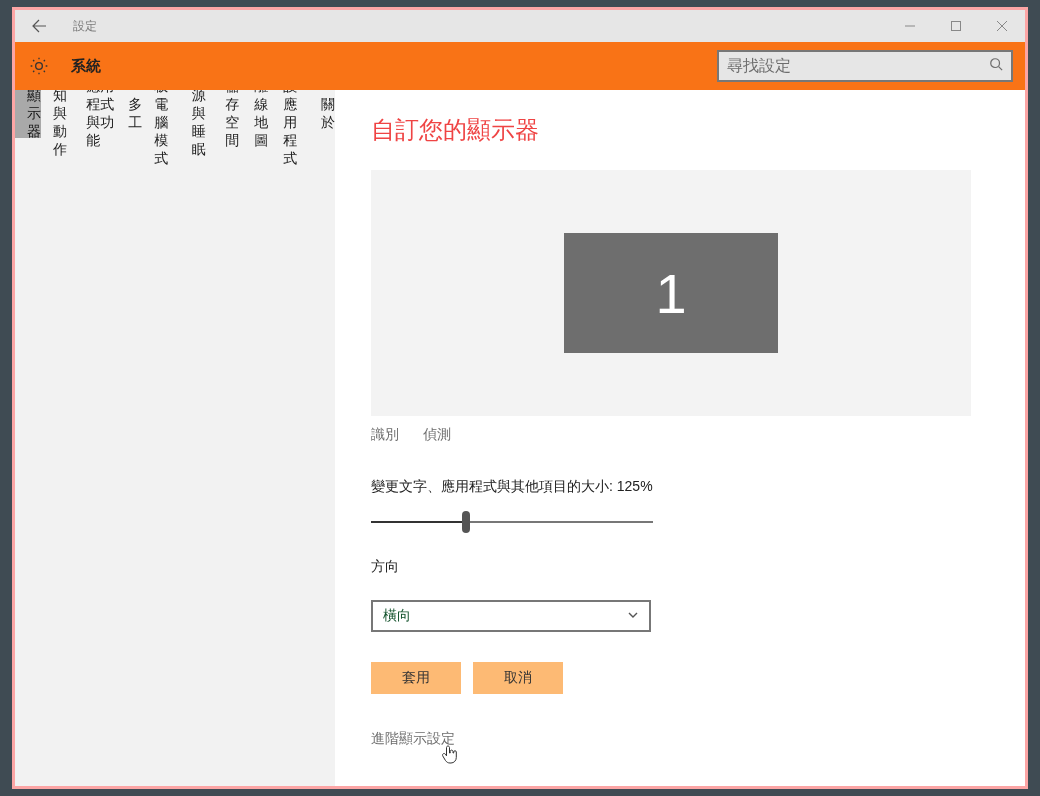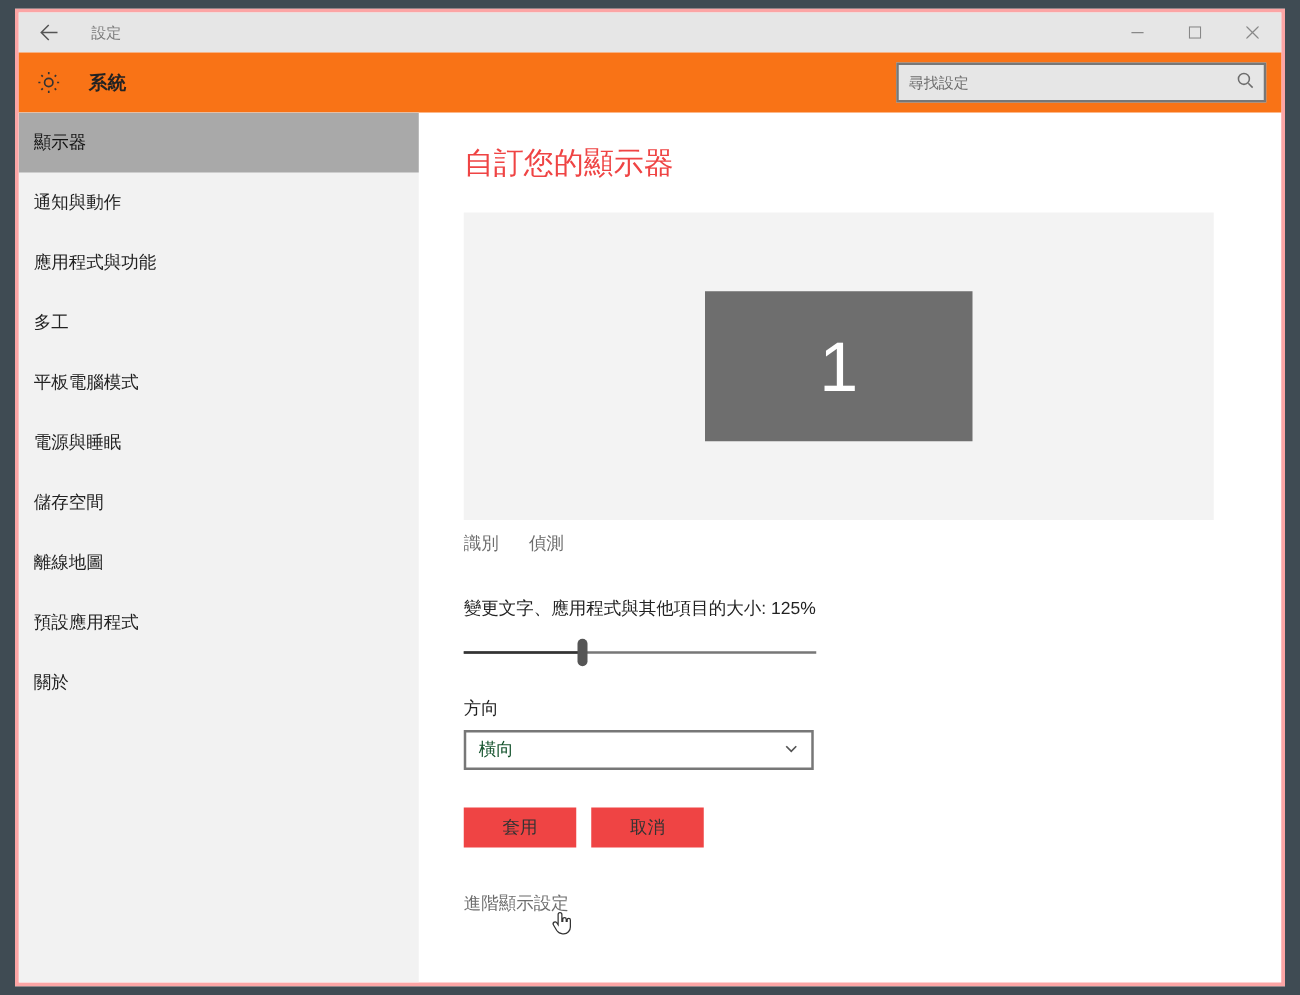--- a/index.html
+++ b/index.html
@@ -60,33 +60,33 @@
     .search-wrap {
       margin-left: auto;
       width: 296px; height: 32px;
       border: 2px solid #777;
       background: #e6e6e6;
       display: flex; align-items: center;
       padding: 0 8px;
     }
     .search-input {
       flex: 1; border: none; background: transparent;
-      font-size: 12px; color: #333; outline: none;
+      font-size: 16px; color: #333; outline: none;
     }
     .search-input::placeholder { color: #6d6d6d; }
     .search-icon { color: #6d6d6d; }
     .search-icon svg { width: 14px; height: 14px; }
 
     
     .body {
       flex: 1; display: flex; overflow: hidden;
     }
     .sidebar {
       width: 320px; background: #f2f2f2;
-      display: flex; flex-direction: column;
+      display: flex; flex-direction: row;
       padding-top: 0;
     }
     .side-item {
       height: 48px; display: flex; align-items: center;
       padding-left: 12px;
       font-size: 14px; color: #222;
       cursor: default;
     }
     .side-item.selected {
       background: #a9a9a9; color: #111;
@@ -133,35 +133,35 @@
     .slider-track::before {
       content: ""; position: absolute; left: 0; top: 0; bottom: 0;
       width: 95px; background: #333;
     }
     .slider-thumb {
       position: absolute; top: 1px; left: 91px;
       width: 8px; height: 22px; border-radius: 4px;
       background: #555;
     }
 
-    .field-label { font-size: 14px; color: #222; margin-bottom: 8px; }
+    .field-label { font-size: 14px; color: #222; margin-bottom: 24px; }
     .dropdown {
       width: 280px; height: 32px;
       border: 2px solid #777;
       display: flex; align-items: center; justify-content: space-between;
       padding: 0 10px;
       font-size: 14px; color: #14532d;
       margin-bottom: 30px;
     }
     .chevron svg { width: 12px; height: 12px; color: #555; }
 
     .button-row { display: flex; gap: 12px; margin-bottom: 36px; }
     .btn {
       width: 90px; height: 32px;
-      background: #ef4444; border: none;
+      background: #fdba74; border: none;
       font-size: 14px; color: #333;
       display: flex; align-items: center; justify-content: center;
     }
 
     .adv-link {
       font-size: 14px; color: #6d6d6d; cursor: pointer;
       position: relative;
     }
     .cursor-hand {
       position: absolute;

